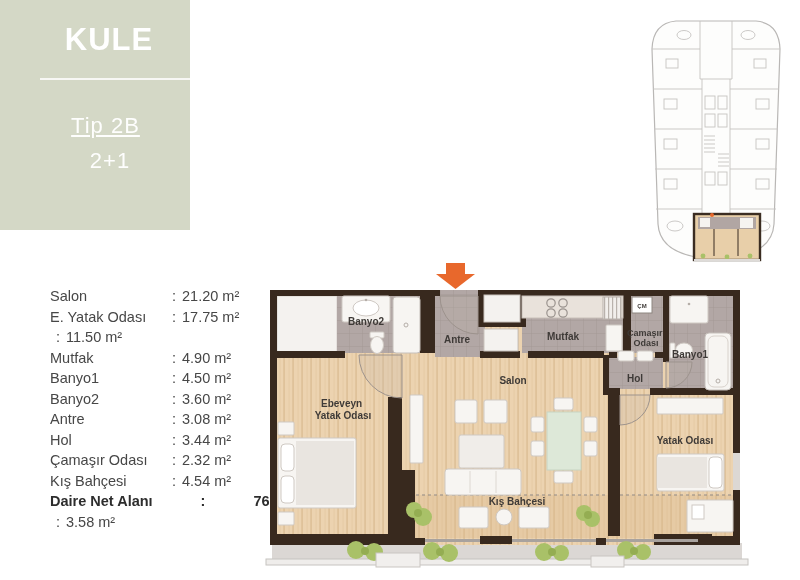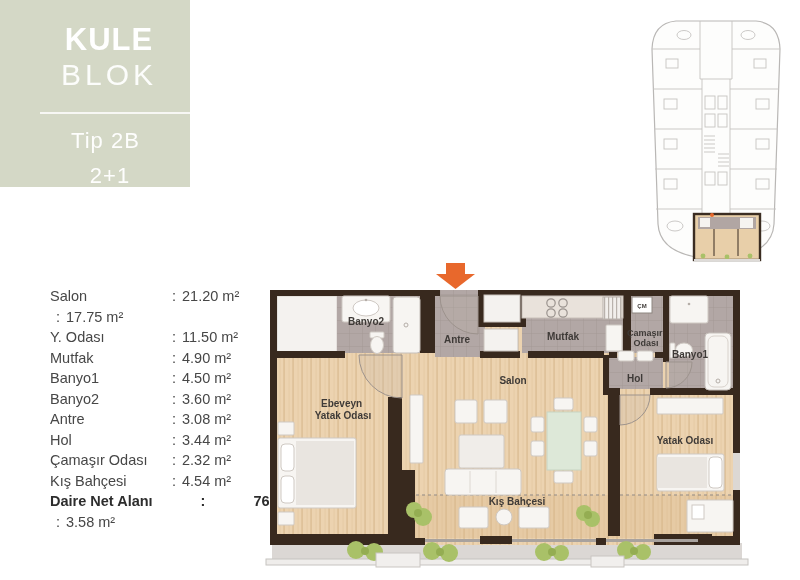--- a/index.html
+++ b/index.html
@@ -16,27 +16,27 @@
     --label:#3e3a37;
     --list:#474747;
   }
   *{margin:0;padding:0;box-sizing:border-box;}
   html,body{width:800px;height:580px;}
   body{
     position:relative;overflow:hidden;background:#ffffff;
     font-family:"Liberation Sans", sans-serif;
   }
   .brand-panel{
-    position:absolute;left:0;top:0;width:190px;height:187px;
+    position:absolute;left:0;top:0;width:190px;height:230px;
     background:var(--panel-green);color:#fff;text-align:center;
   }
   .brand-top{margin-top:22px;font-size:31px;font-weight:700;letter-spacing:1px;padding-left:28px;}
   .brand-bottom{font-size:30px;font-weight:400;letter-spacing:4px;color:rgba(255,255,255,.93);padding-left:28px;}
   .panel-divider{margin:20px 0 0 40px;border-top:2px solid rgba(255,255,255,.8);}
-  .unit-type{margin-top:14px;font-size:22px;color:rgba(255,255,255,.96);letter-spacing:1px;padding-left:21px;}
+  .unit-type{margin-top:33px;font-size:22px;color:rgba(255,255,255,.96);letter-spacing:1px;padding-left:21px;text-decoration:underline;}
   .unit-layout{margin-top:9px;font-size:22px;color:rgba(255,255,255,.96);letter-spacing:1px;padding-left:30px;}
   .area-table{
     position:absolute;left:50px;top:286px;width:200px;
     font-size:14.5px;color:var(--list);
   }
   .area-row{display:flex;height:20.5px;line-height:20.5px;}
   .area-row .lbl{width:116px;white-space:nowrap;}
   .area-row .sep{width:16px;text-align:center;}
   .area-row .val{flex:1;text-align:left;white-space:nowrap;}
   .area-row.total{font-weight:700;color:#2d2d2d;gap:48px;}
@@ -44,38 +44,37 @@
   svg.keyplan{position:absolute;left:642px;top:4px;}
   text.room-label{font-family:"Liberation Sans",sans-serif;font-size:10px;font-weight:700;fill:var(--label);}
   text.room-label.small{font-size:9px;}
   text.cm-label{font-family:"Liberation Sans",sans-serif;font-size:6px;font-weight:700;fill:#3e3a37;}
 </style>
 </head>
 <body>
 
 <div class="brand-panel">
   <div class="brand-top">KULE</div>
-  <div class="brand-bottom">BLOK</div>
   <div class="panel-divider"></div>
   <div class="unit-type">Tip 2B</div>
   <div class="unit-layout">2+1</div>
 </div>
 
 <div class="area-table">
   <div class="area-row">
       <span class="lbl">Salon</span>
       <span class="sep">:</span>
       <span class="val">21.20 m²</span>
     </div>
   <div class="area-row">
+      <span class="lbl">E. Yatak Odası</span>
       <span class="sep">:</span>
       <span class="val">17.75 m²</span>
     </div>
   <div class="area-row">
-      <span class="lbl">Y. Odası</span>
       <span class="sep">:</span>
       <span class="val">11.50 m²</span>
     </div>
   <div class="area-row">
       <span class="lbl">Mutfak</span>
       <span class="sep">:</span>
       <span class="val">4.90 m²</span>
     </div>
   <div class="area-row">
       <span class="lbl">Banyo1</span>

